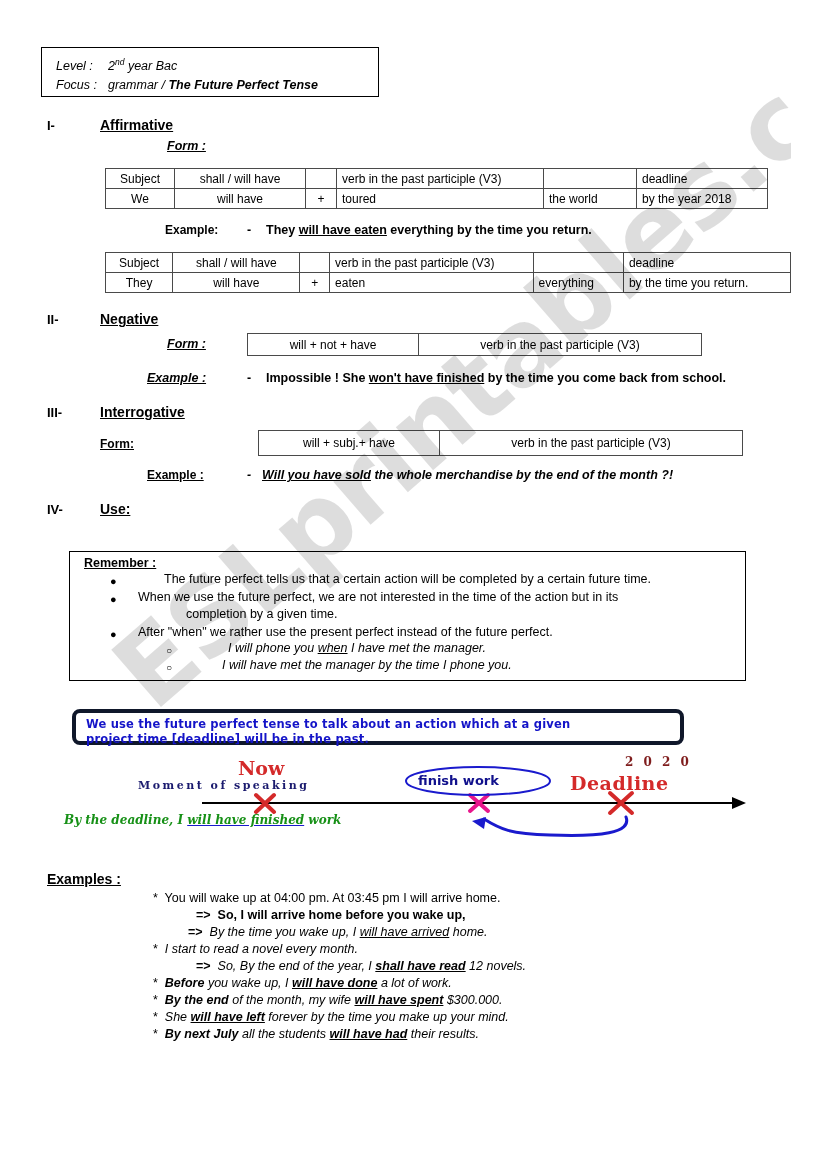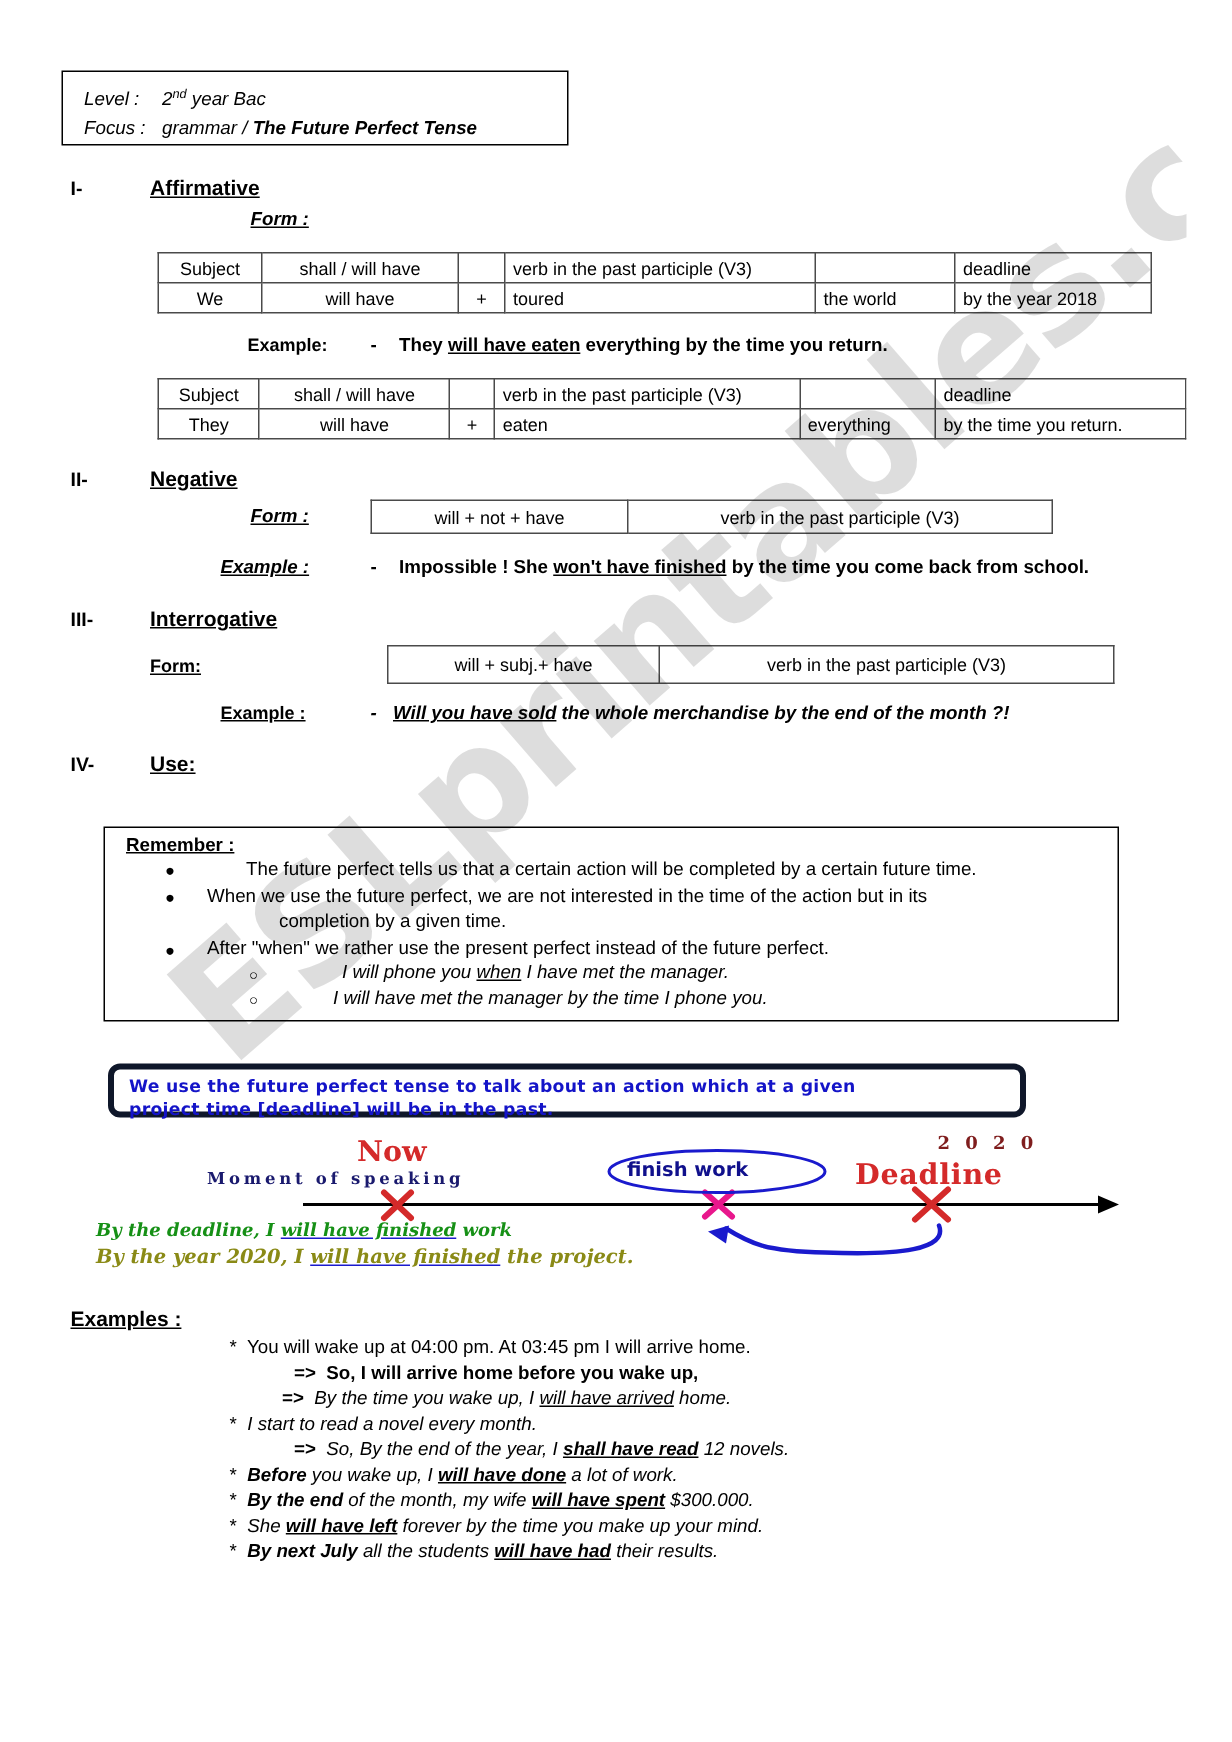--- a/index.html
+++ b/index.html
@@ -402,21 +402,20 @@
       <polygon points="426,62 412,66 424,74" fill="#1a1acd"></polygon>
     </svg>
 
     <div class="tl-label tl-now" style="left:178px; top:2px;">Now</div>
     <div class="tl-label tl-moment" style="left:78px; top:24px;">Moment  of  speaking</div>
     <div class="tl-label tl-finish" style="left:358px; top:18px;">finish work</div>
     <div class="tl-label tl-year" style="left:528px; top:0px;">2 0 2 0</div>
     <div class="tl-label tl-deadline" style="left:510px; top:17px;">Deadline</div>
 
     <div class="tl-sentence tl-s1" style="left:4px; top:58px;"><span>By the deadline, I </span><span class="tl-ul-blue">will have finished</span><span> work</span></div>
-    <div class="tl-sentence tl-s2" style="left:4px; top:76px;"><span>By the year 2020, I </span><span class="tl-ul-blue">will have finished</span><span> the project.</span></div>
   </div>
 
   <div id="examples-title">Examples :</div>
 
   <div class="ex-line" style="left:153px; top:891px;"><span class="star">*</span>&nbsp; <span>You will wake up at 04:00 pm.   At 03:45 pm I will arrive home.</span></div>
 
   <div class="ex-line b" style="left:196px; top:908px; font-weight:bold;"><span>=&gt;</span>&nbsp; <span>So, I will arrive home before you wake up,</span></div>
 
   <div class="ex-line it" style="left:188px; top:925px;"><span style="font-style:normal; font-weight:bold;">=&gt;</span>&nbsp; <span>By the time   you wake up,  I </span><span class="u">will have arrived</span><span> home.</span></div>
 

